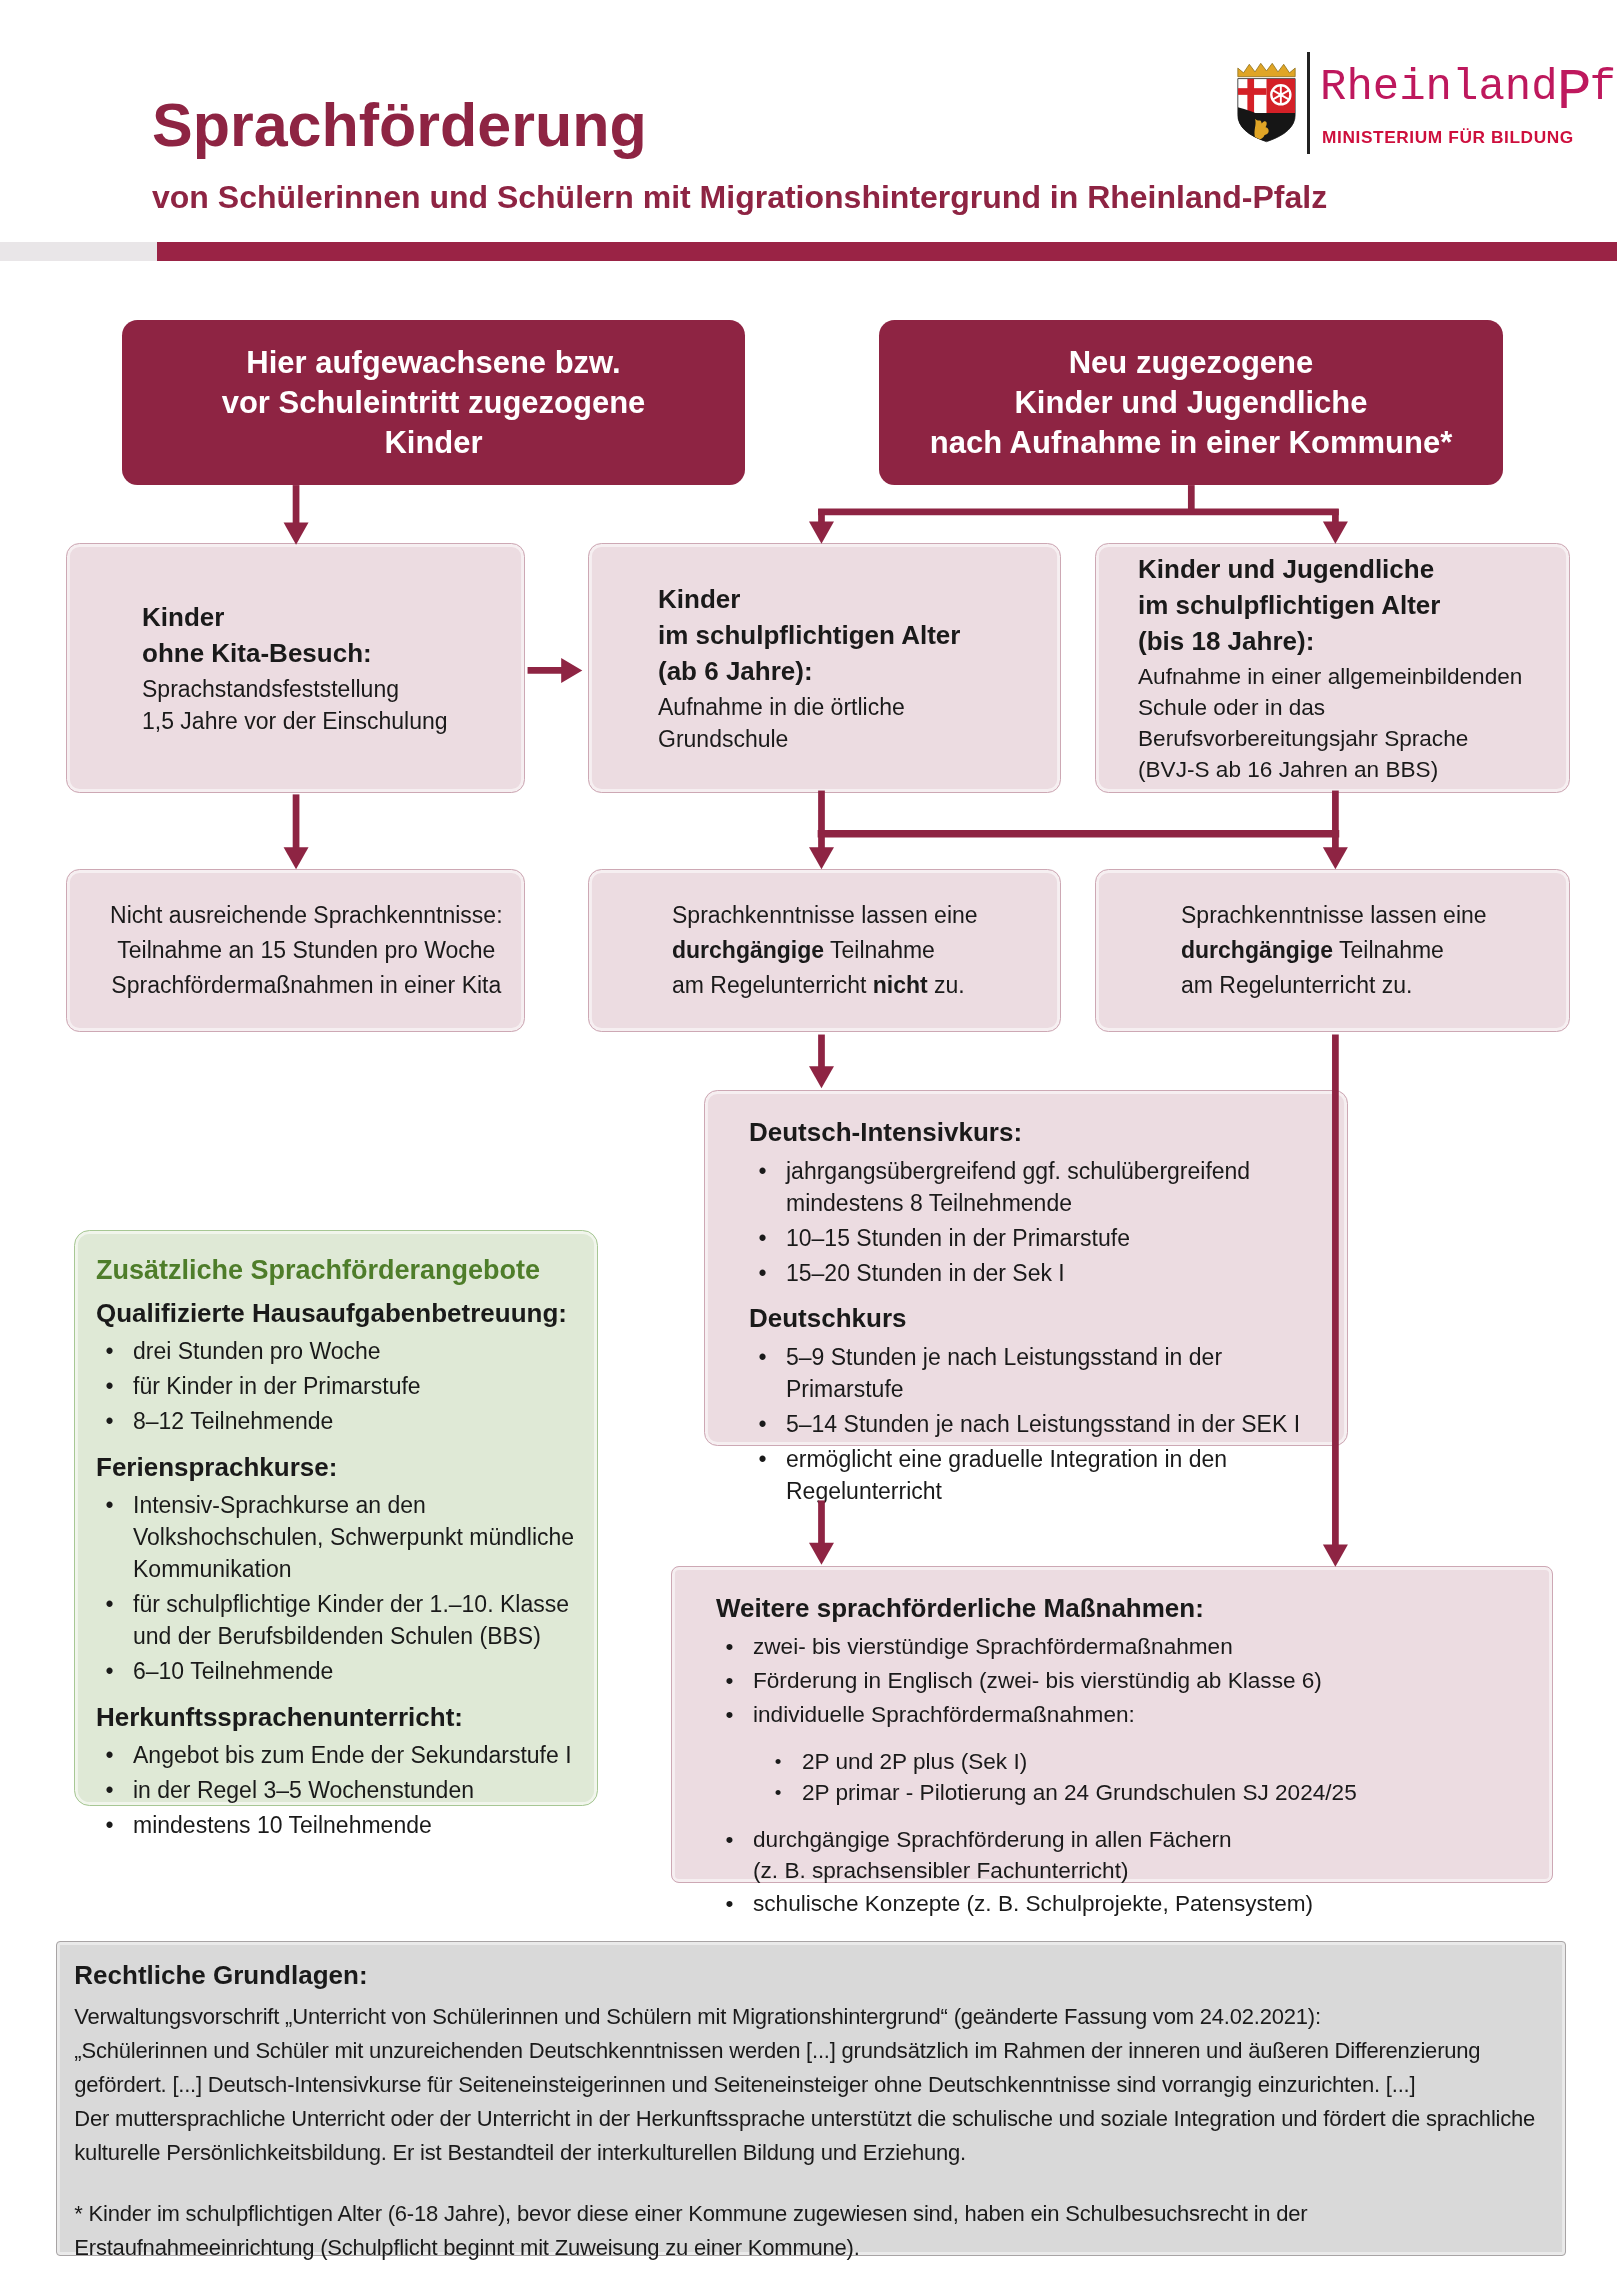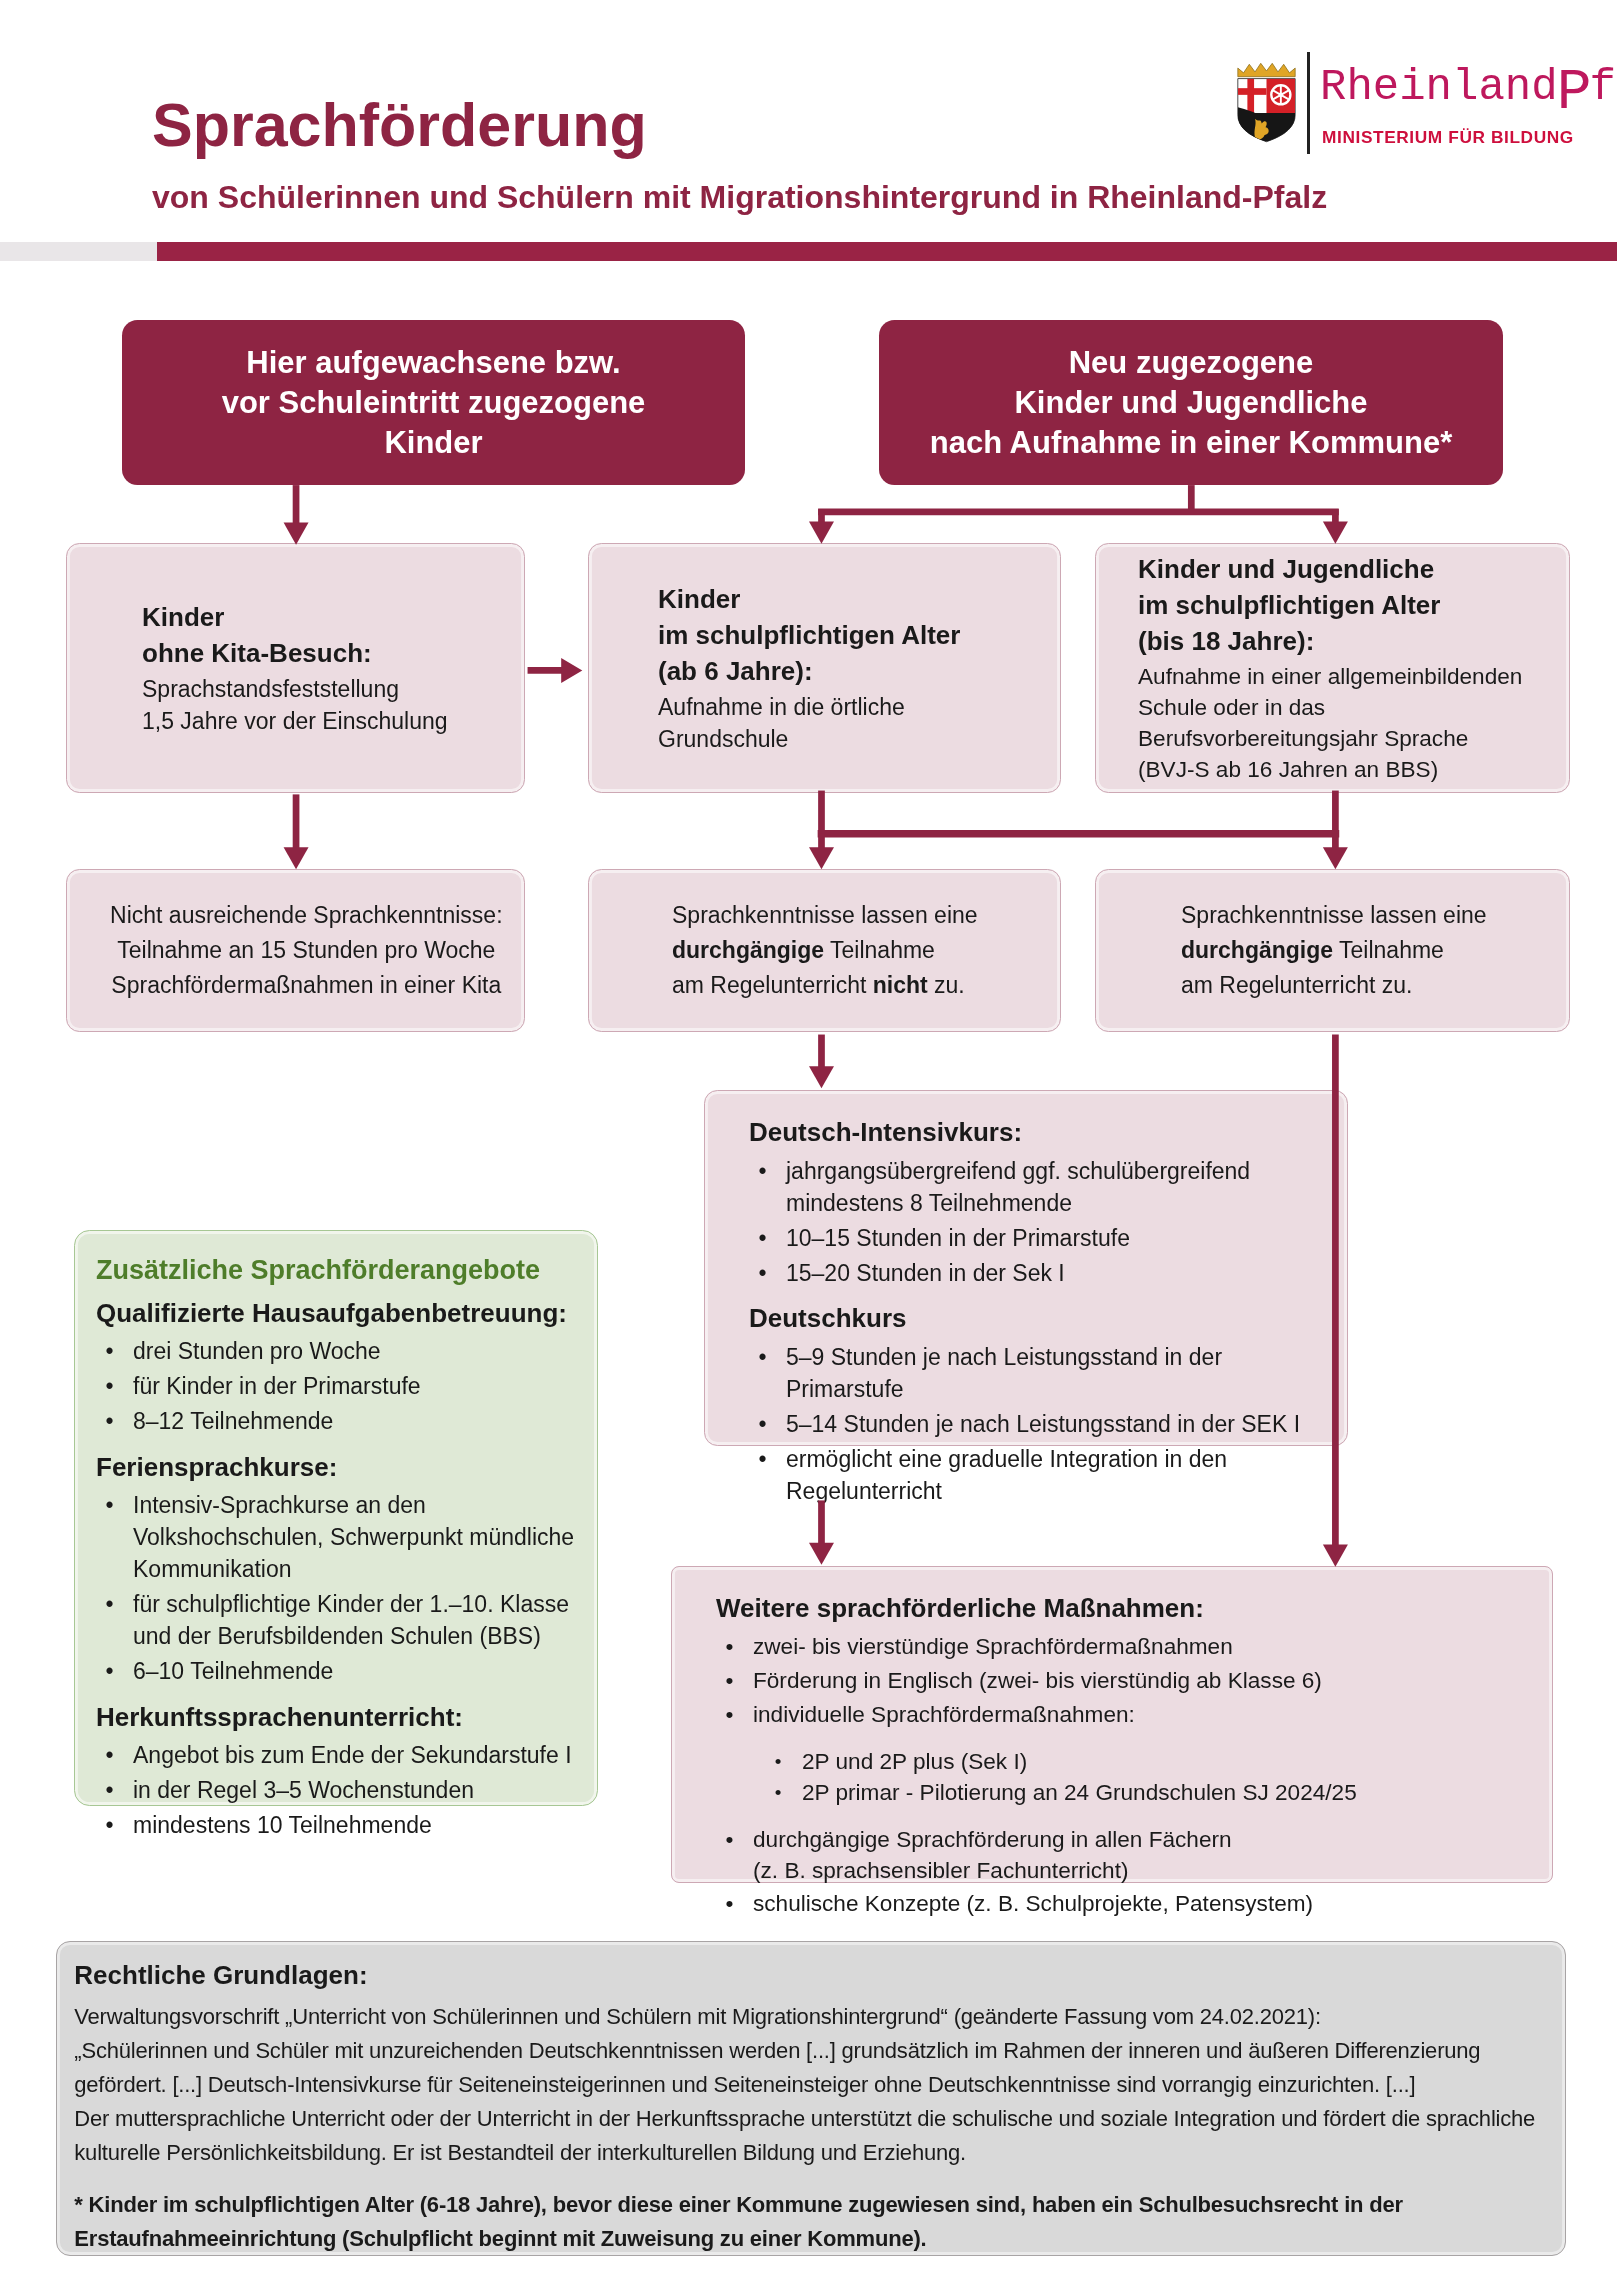--- a/index.html
+++ b/index.html
@@ -24,21 +24,21 @@
   
   .box{box-sizing:border-box;}
   .dark{background:var(--bordeaux,#8e2443);color:#fff;border-radius:15.4px;display:flex;
         align-items:center;justify-content:center;text-align:center;font-weight:bold;
         font-size:31px;line-height:40px;white-space:pre-line;}
   .pink{background:var(--pink_fill,#ecdce1);border:1.9px solid var(--pink_border,#cda8b4);
         border-radius:13.4px;box-shadow:inset 0 0 0 2.9px rgba(255,255,255,.55);}
   .green{background:var(--green_fill,#dfe9d6);border:1.9px solid var(--green_border,#a7c794);
         border-radius:15.4px;box-shadow:inset 0 0 0 2.9px rgba(255,255,255,.55);}
   .grayb{background:var(--gray_fill,#d9d9d9);border:1.9px solid var(--gray_border,#a8a4a5);
-        border-radius:14px;box-shadow:inset 0 0 0 2.9px rgba(255,255,255,.45);}
+        border-radius:4px;box-shadow:inset 0 0 0 2.9px rgba(255,255,255,.45);}
 
   .vcenter{display:flex;flex-direction:column;justify-content:center;}
   .pre{white-space:pre-line;}
   .btitle{font-weight:bold;font-size:26px;line-height:36px;}
   .bbody{font-size:23px;line-height:32px;margin-top:2.9px;}
 
   #box-top-left{left:122px;top:320px;width:623px;height:165px;}
   #box-top-right{left:879px;top:320px;width:624px;height:165px;}
   #box-kita{left:66px;top:543px;width:459px;height:250px;padding-left:75px;padding-right:11.5px;}
   #box-school6{left:588px;top:543px;width:473px;height:250px;padding-left:69px;padding-right:11.5px;}
@@ -60,21 +60,21 @@
   ul.bullets > li{position:relative;padding-left:37px;margin-bottom:2.9px;white-space:pre-line;}
   ul.bullets > li::before{content:"\2022";position:absolute;left:9.6px;}
   ul.bullets ul{list-style:none;margin:16px;padding:0;}
   ul.bullets ul > li{position:relative;padding-left:33px;white-space:pre-line;}
   ul.bullets ul > li::before{content:"\2022";position:absolute;left:5.8px;font-size:19px;}
   #box-weitere ul.bullets{font-size:22.6px;line-height:31px;margin-bottom:0;}
 
   
   .legal-title{font-weight:bold;font-size:26px;line-height:33px;margin-bottom:7.7px;}
   .legal-p{font-size:22px;line-height:34px;letter-spacing:-0.2px;margin:0;}
-  .legal-footnote{font-size:22px;line-height:34px;letter-spacing:-0.2px;font-weight:bold;margin-top:18px;}
+  .legal-footnote{font-size:22px;line-height:34px;letter-spacing:-0.2px;font-weight:normal;margin-top:27px;}
 
   .connectors{left:0;top:0;pointer-events:none;color:var(--bordeaux,#8e2443);}
 </style>
 </head>
 <body>
 
 <div id="page">
 
   <div class="abs page-title">Sprachförderung</div>
   <div class="abs page-subtitle">von Schülerinnen und Schülern mit Migrationshintergrund in Rheinland-Pfalz</div>

